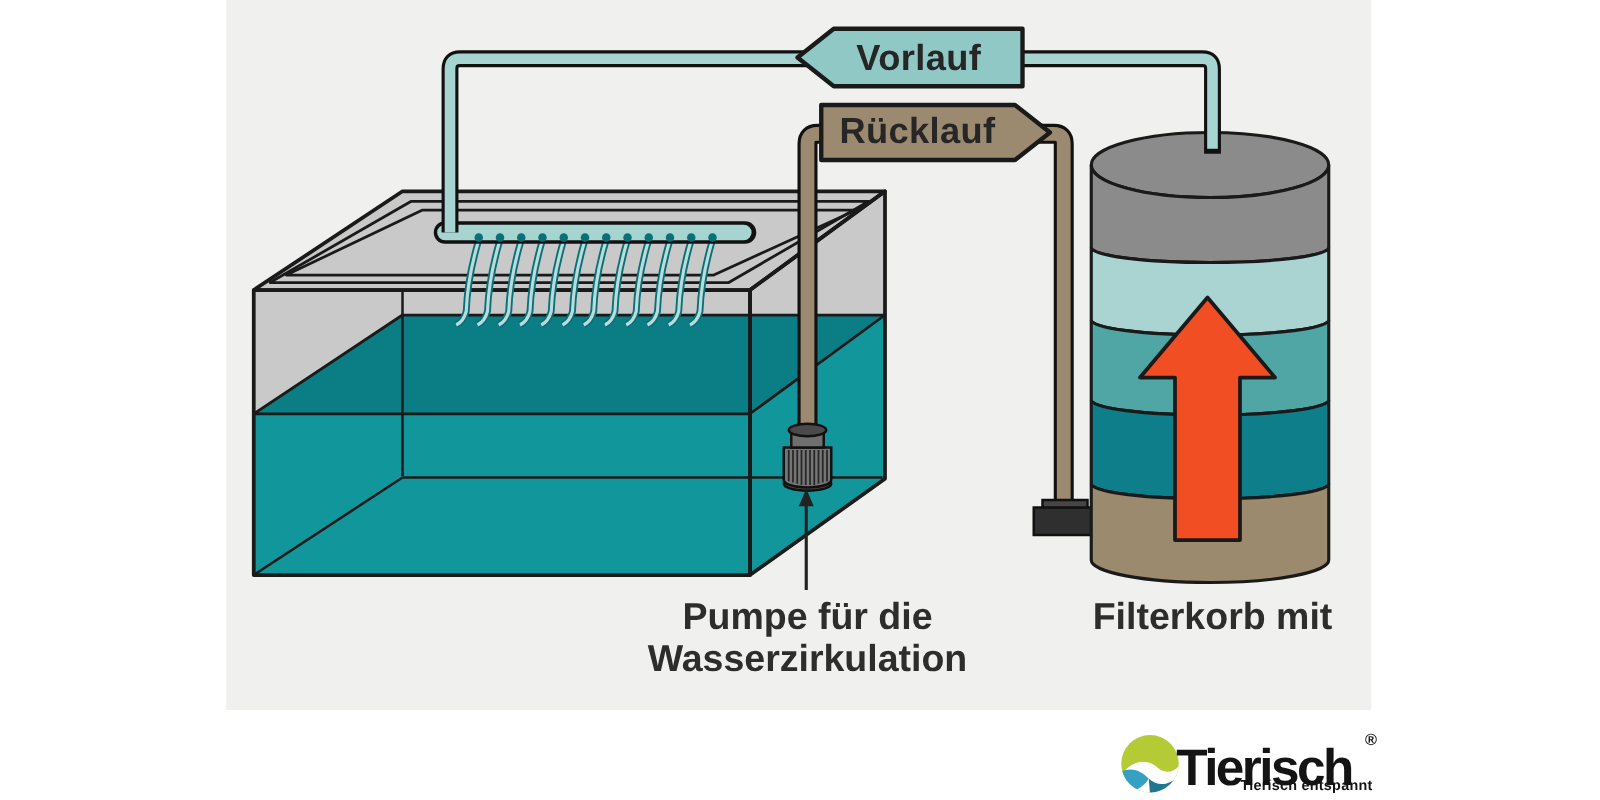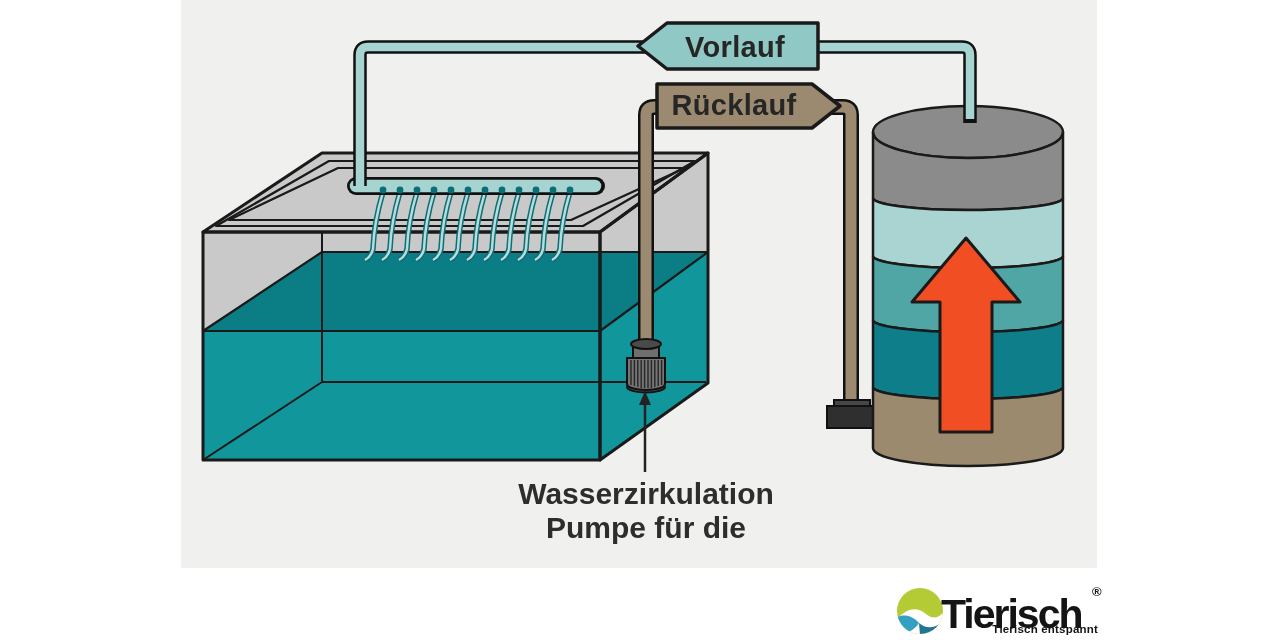--- a/index.html
+++ b/index.html
@@ -160,24 +160,25 @@
       <path d="M 919,623 C 926,629 934,629 944,621 C 942,631 932,637 920,635 Z" fill="#20758f"></path>
     </g>
   </g>
 </svg>
 
 <div class="txt banner-label" style="left:652px;top:23px;width:166px;height:48px;">Vorlauf</div>
 
 <div class="txt banner-label" style="left:651px;top:84px;width:166px;height:43px;">Rücklauf</div>
 
 <div class="txt caption" style="left:646px;top:477px;">
+  <div>Pumpe für die</div>
   <div>Wasserzirkulation</div>
-  <div>Pumpe für die</div>
 </div>
 
 <div class="txt caption" style="left:970px;top:477px;">
+  <div>Filterkorb mit</div>
 </div>
 
 <div class="txt brand" style="left:941px;top:591px;">Tierisch</div>
 <div class="txt reg" style="left:1092px;top:584px;">®</div>
 <div class="txt tagline" style="left:1098px;top:623px;text-align:center;">Tierisch entspannt</div>
 
 </div>
 
 </body></html>

